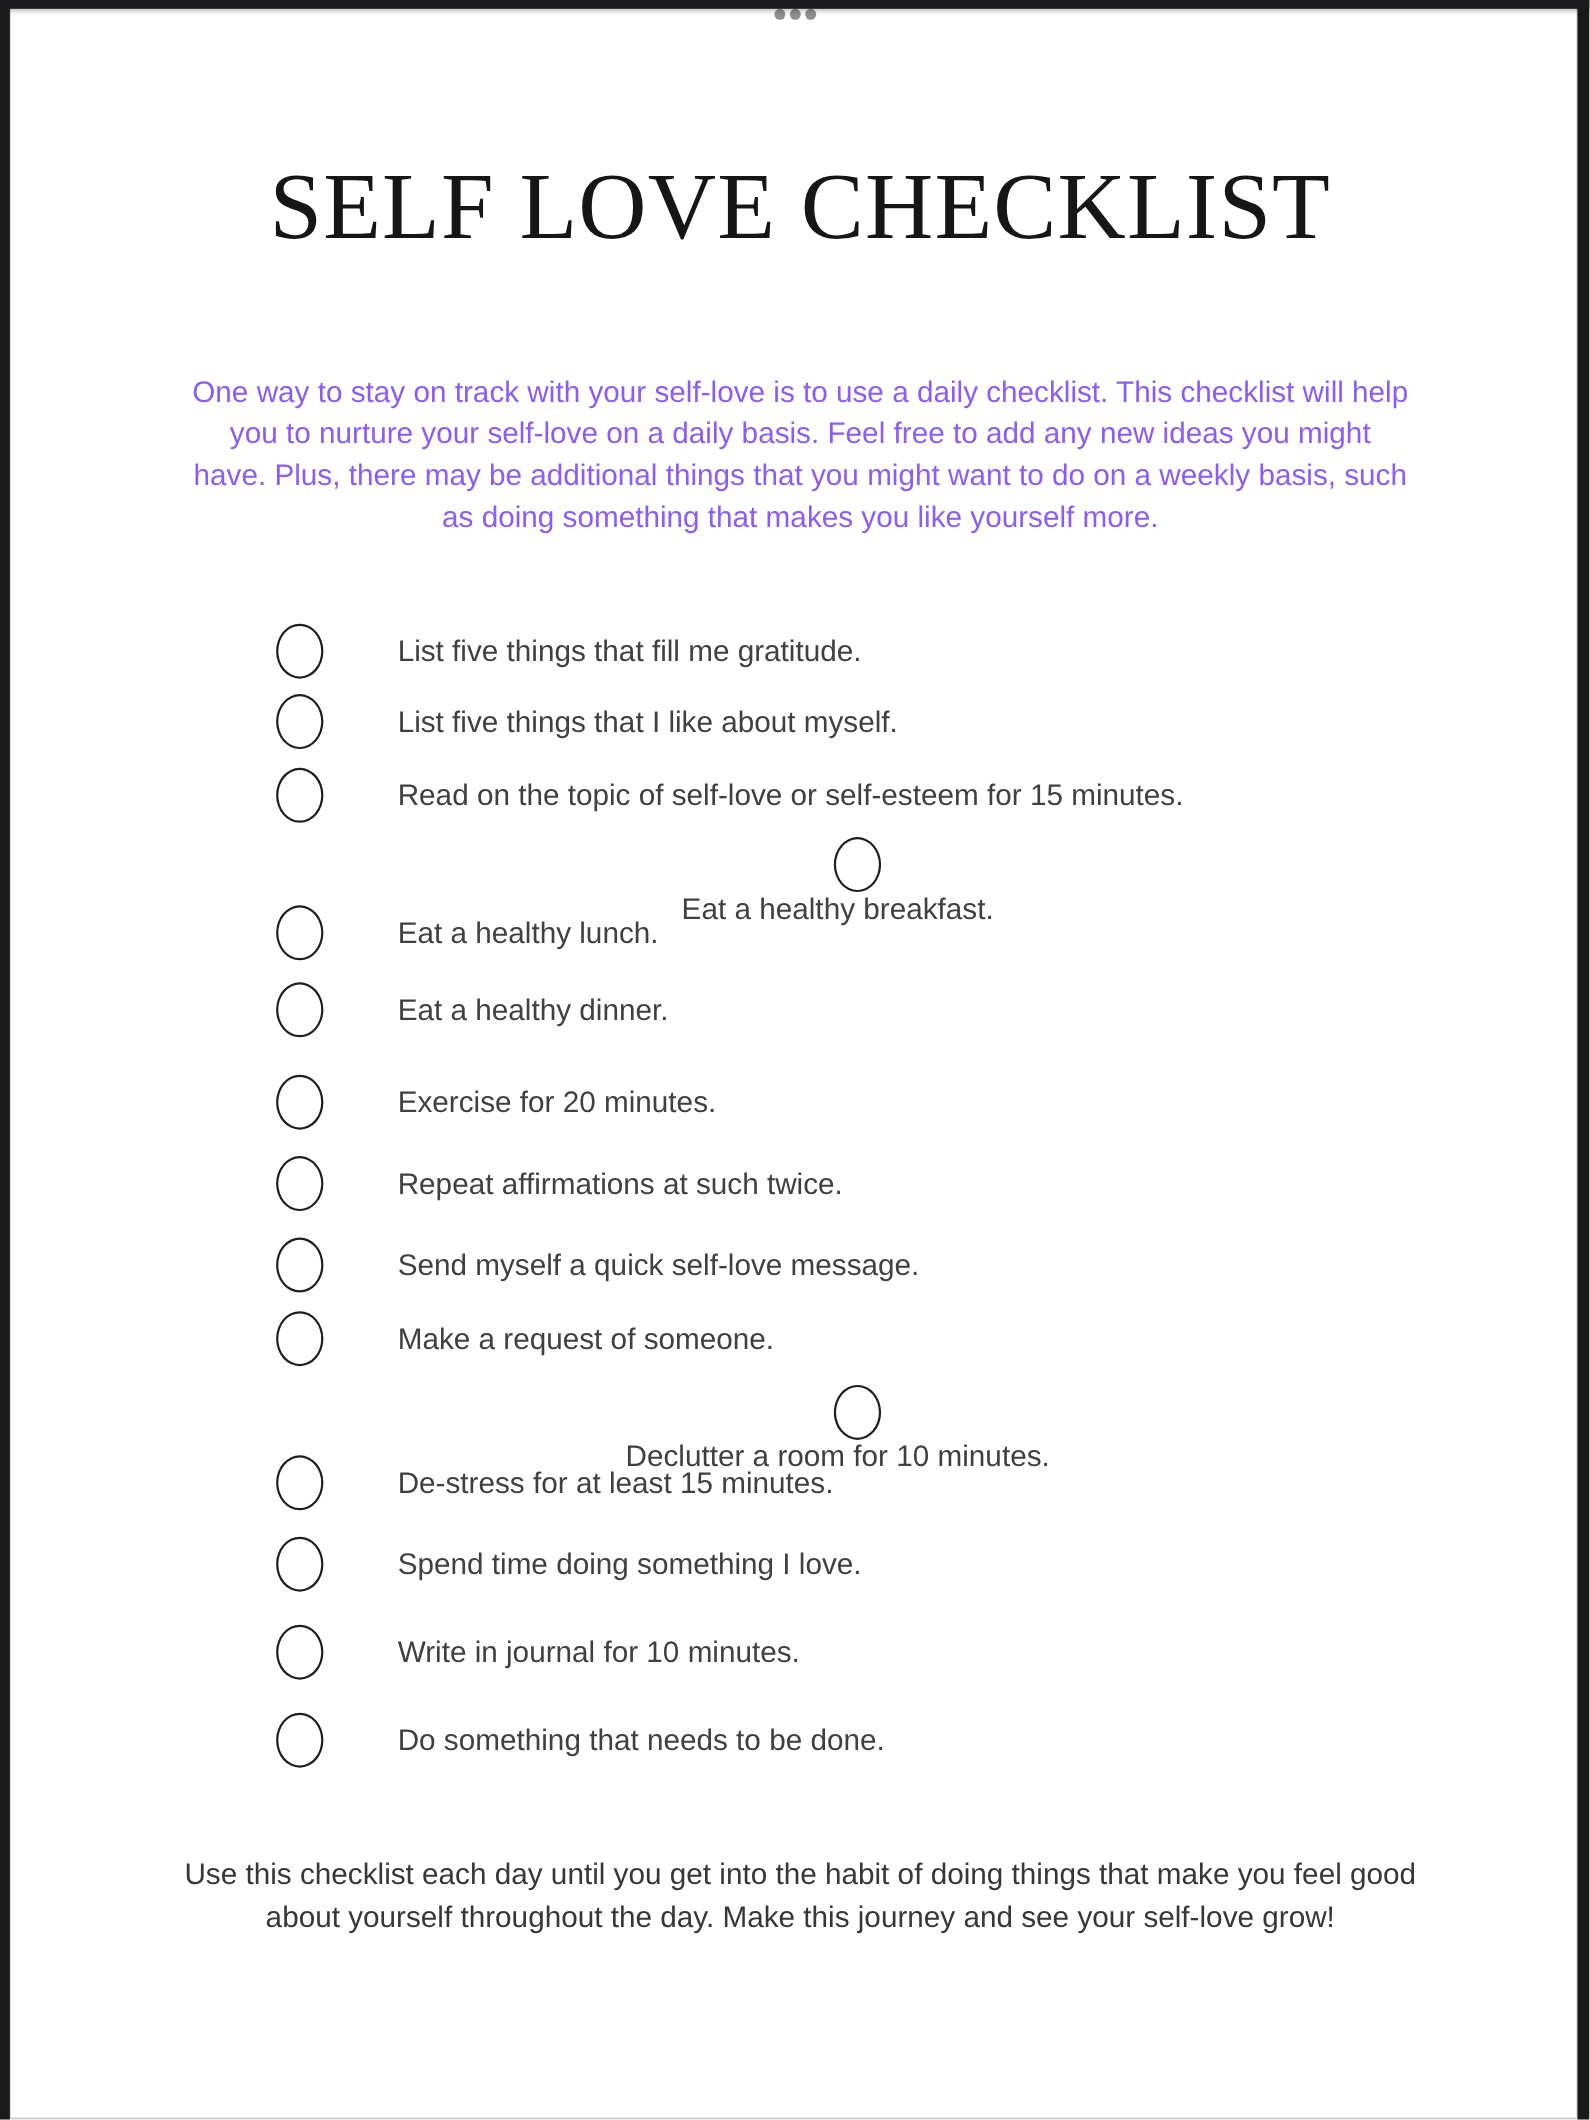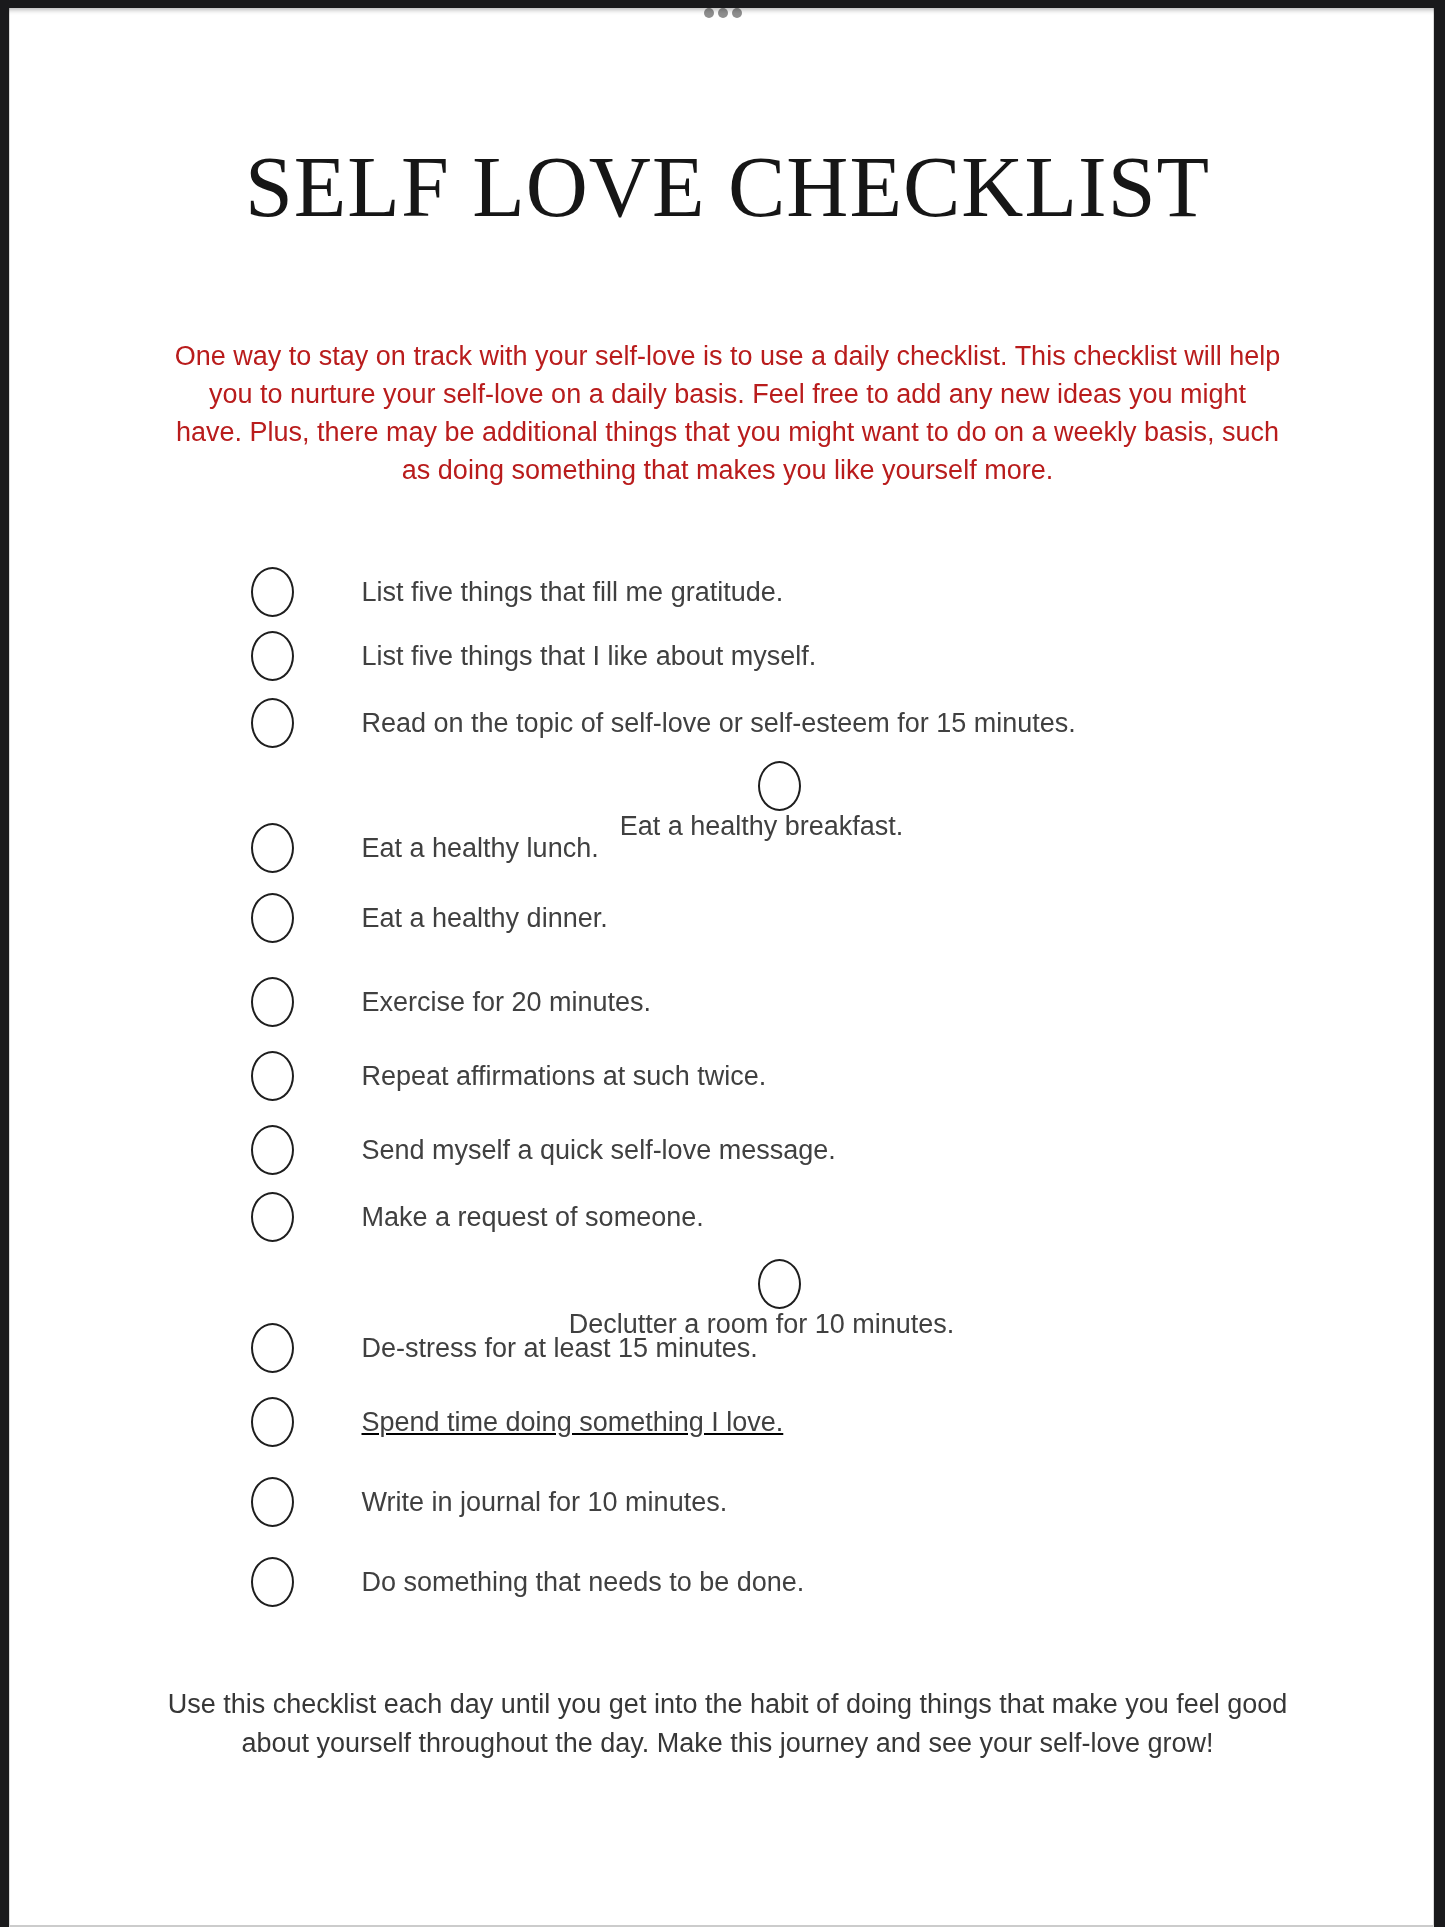--- a/index.html
+++ b/index.html
@@ -59,21 +59,21 @@
     letter-spacing: 1px;
     color: #161616;
     white-space: nowrap;
   }
   .intro {
     margin: 100px auto 0;
     max-width: 1110px;
     text-align: center;
     font-size: 27px;
     line-height: 38px;
-    color: #b91c1c;
+    color: #8b5cf6;
   }
   .checklist {
     width: 1160px;
     margin: 78px auto 0;
     list-style: none;
   }
   .check-row {
     display: flex;
     align-items: center;
     height: 50px;
@@ -99,21 +99,21 @@
   .check-row:nth-child(3)  { margin-bottom: 13px; }
   .check-row:nth-child(4)  { margin-bottom: 12px; flex-direction: column; }
   .check-row:nth-child(5)  { margin-bottom: 20px; }
   .check-row:nth-child(6)  { margin-bottom: 34px; }
   .check-row:nth-child(7)  { margin-bottom: 24px; }
   .check-row:nth-child(8)  { margin-bottom: 24px; }
   .check-row:nth-child(9)  { margin-bottom: 17px; }
   .check-row:nth-child(10) { margin-bottom: 17px; }
   .check-row:nth-child(11) { margin-bottom: 14px; flex-direction: column; }
   .check-row:nth-child(12) { margin-bottom: 24px; }
-  .check-row:nth-child(13) { margin-bottom: 30px; text-decoration: underline; }
+  .check-row:nth-child(13) { margin-bottom: 30px; }
   .check-row:nth-child(14) { margin-bottom: 30px; }
 
   .outro {
     margin: 78px auto 0;
     max-width: 1140px;
     text-align: center;
     font-size: 27px;
     line-height: 39px;
     color: #373737;
   }

